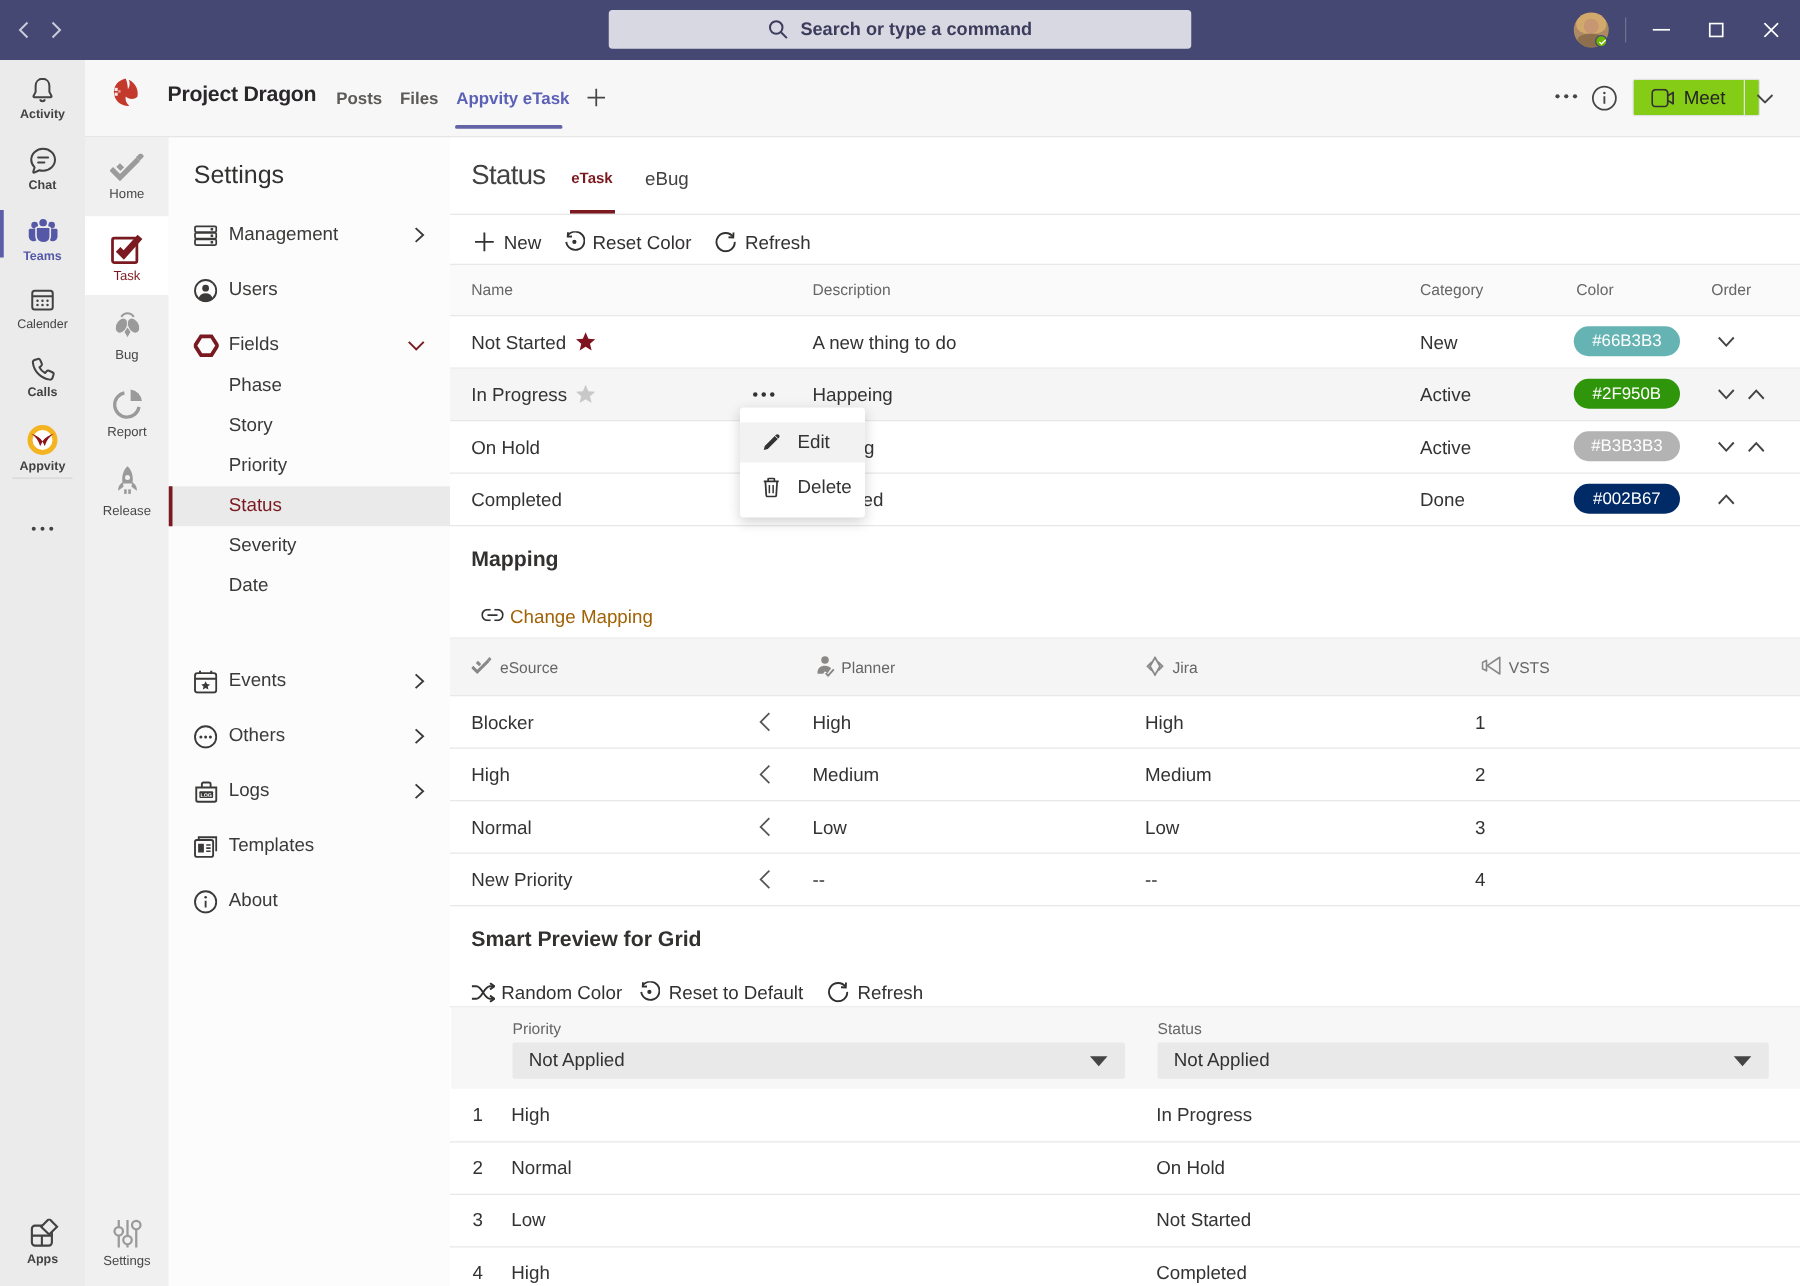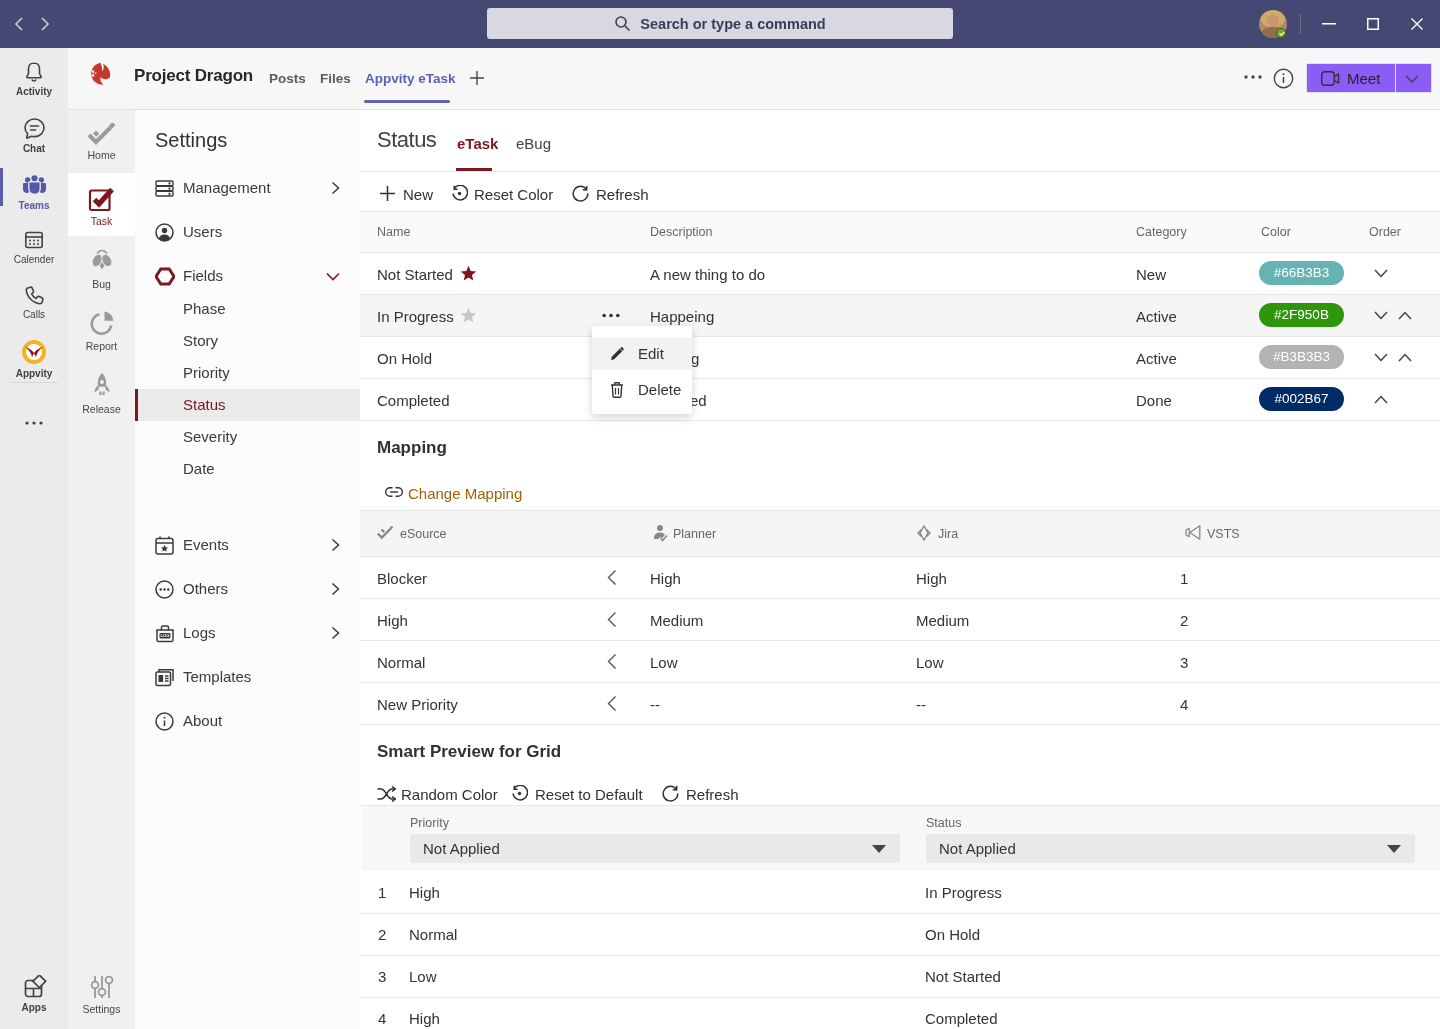--- a/index.html
+++ b/index.html
@@ -14,21 +14,21 @@
 
 #rail1 { position:absolute; left:0; top:48px; width:68px; height:981px; background:#ebebeb; }
 .r1item { position:absolute; left:0; width:68px; text-align:center; color:#424242; }
 .r1item .lbl { font-size:10px; display:block; margin-top:2px; }
 .r1item svg { display:block; margin:0 auto; }
 
 
 #hdr2 { position:absolute; left:68px; top:48px; width:1372px; height:62px; background:#f7f7f7; border-bottom:1px solid #e1e1e1; }
 #hdr2 .title { position:absolute; left:66px; top:18px; font-size:17px; letter-spacing:-0.2px; font-weight:bold; color:#29272a; }
 .toptab { position:absolute; top:23px; font-size:13.5px; font-weight:bold; color:#5d5b59; }
-#meetbtn { position:absolute; left:1238px; top:15px; width:126px; height:30px; background:#8b5cf6; border:1px solid #e1e1e1; border-radius:2px; }
+#meetbtn { position:absolute; left:1238px; top:15px; width:102px; height:30px; background:#84cc16; border:1px solid #e1e1e1; border-radius:2px; }
 
 
 #rail2 { position:absolute; left:68px; top:110px; width:67px; height:919px; background:#f0f0f0; }
 .r2item { position:absolute; left:0; width:67px; text-align:center; color:#484848; }
 .r2item .lbl { font-size:10.5px; display:block; margin-top:3px; }
 .r2item svg { display:block; margin:0 auto; }
 
 
 #settings { position:absolute; left:135px; top:110px; width:225px; height:919px; background:#fcfcfc; }
 #settings h1 { font-size:20px; font-weight:normal; color:#323130; position:absolute; left:20px; top:19px; }
@@ -137,21 +137,21 @@
         <circle cx="8" cy="16" r="1" fill="#424242"></circle>
         <circle cx="12" cy="16" r="1" fill="#424242"></circle>
         <circle cx="16" cy="16" r="1" fill="#424242"></circle>
       </svg>
     <span class="lbl" style="font-weight:normal">Calender</span>
   </div>
   <div class="r1item" style="top:236px">
     <svg width="23" height="23" viewBox="0 0 23 23">
         <path d="M7.2 3.2 C8 2.9 8.8 3.3 9.2 4.1 L10.4 6.8 C10.7 7.5 10.5 8.3 9.9 8.8 L8.6 9.9 C9.3 11.4 11.5 13.7 13.1 14.4 L14.2 13.1 C14.7 12.5 15.5 12.3 16.2 12.6 L18.9 13.8 C19.7 14.2 20.1 15 19.8 15.8 L19 18.3 C18.7 19.2 17.8 19.8 16.9 19.7 C9.8 18.9 4.1 13.2 3.3 6.1 C3.2 5.2 3.8 4.3 4.7 4 Z" fill="none" stroke="#424242" stroke-width="1.6" stroke-linejoin="round"></path>
       </svg>
-    <span class="lbl" style="font-weight:normal">Calls</span>
+    <span class="lbl" style="font-weight:bold">Calls</span>
   </div>
   <div class="r1item" style="top:290px">
     <svg width="28" height="28" viewBox="0 0 28 28">
         <circle cx="14" cy="14" r="10" fill="#fff" stroke="#f4b320" stroke-width="4"></circle>
         <path d="M4.4 8.8 C8.3 10.8 11 14.5 12.1 19 L14 15.2 L15.9 19 C17 14.5 19.7 10.8 23.6 8.8 C19.5 9.9 16.2 12 14 14.9 C11.8 12 8.5 9.9 4.4 8.8 Z" fill="#8c1218"></path>
       </svg>
     <span class="lbl" style="font-weight:bold">Appvity</span>
   </div>
   <div class="abs" style="left:10px;top:334px;width:48px;height:1px;background:#d6d6d6"></div>
   <div class="r1item" style="top:370px">
@@ -369,21 +369,21 @@
         <path d="M9.5 8.5 L9.5 14" stroke="#3b3a39" stroke-width="1.5"></path>
         <circle cx="9.5" cy="5.7" r="1" fill="#3b3a39"></circle>
       </svg>
     <span class="tx">About</span>
   </div>
 </div>
 
 <div id="main">
 
   <div class="abs" style="left:17px;top:17px;font-size:22px;letter-spacing:-0.5px;color:#424242">Status</div>
-  <div class="abs" style="left:97px;top:25px;font-size:15px;color:#7a1a20;font-weight:bold">eTask</div>
+  <div class="abs" style="left:97px;top:25px;font-size:12px;color:#7a1a20;font-weight:bold">eTask</div>
   <div class="abs" style="left:156px;top:25px;font-size:15px;color:#424242">eBug</div>
   <div class="abs" style="left:96px;top:58px;width:36px;height:3px;background:#7a1a20"></div>
   <div class="hrow" style="top:61px"></div>
 
   <svg class="abs" style="left:19px;top:75px" width="17" height="17" viewBox="0 0 17 17">
       <path d="M8.5 1 L8.5 16 M1 8.5 L16 8.5" stroke="#323130" stroke-width="1.5"></path>
     </svg>
   <div class="toolbtn" style="left:43px;top:76px">New</div>
   <svg class="abs" style="left:91px;top:75px" width="17" height="17" viewBox="0 0 17 17">
       <path d="M3.2 3.5 A7.3 7.3 0 1 1 2 8.5" fill="none" stroke="#323130" stroke-width="1.5"></path>

